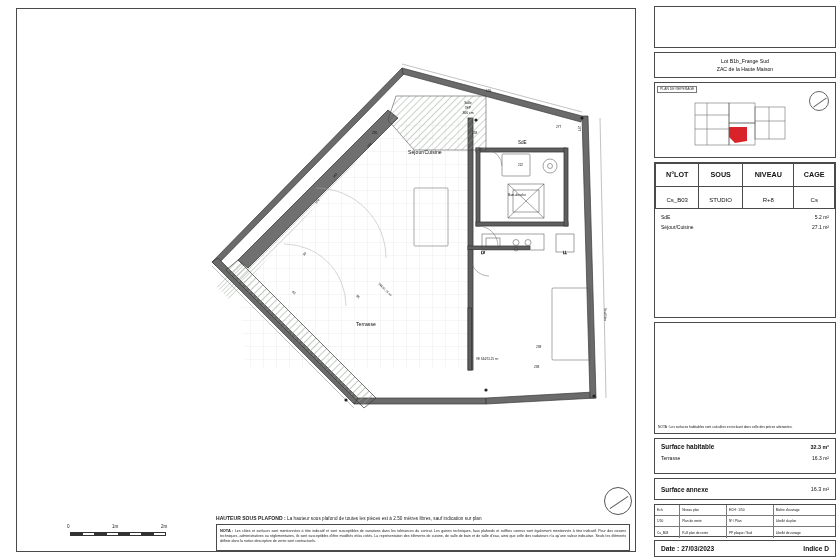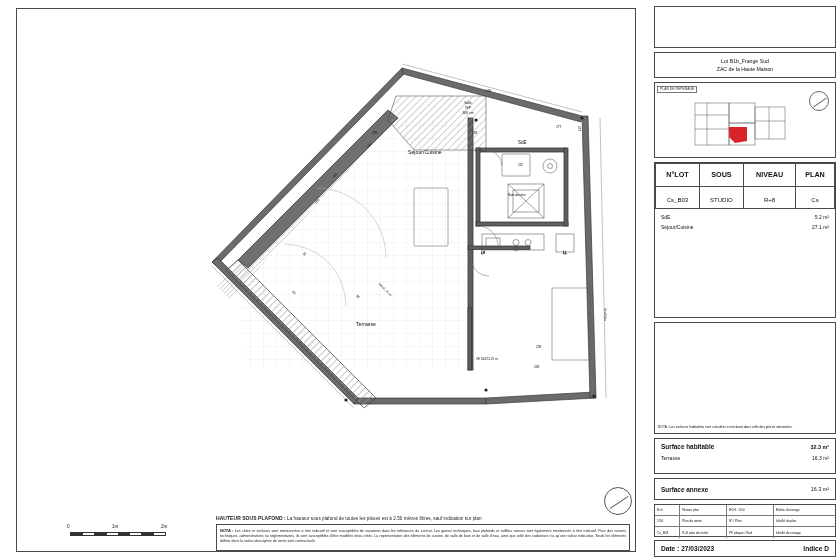--- a/index.html
+++ b/index.html
@@ -306,21 +306,21 @@
       </svg>
     </div>
 
     <div class="cbox c-tbl">
       <table>
         <tbody>
             <tr>
           <th>N°LOT</th>
           <th>SOUS</th>
           <th>NIVEAU</th>
-          <th>PLAN</th>
+          <th>CAGE</th>
         </tr>
         <tr>
           <td>Cs_B03</td>
           <td>STUDIO</td>
           <td>R+8</td>
           <td>Cs</td>
         </tr>
       </tbody>
         </table>
     </div>

